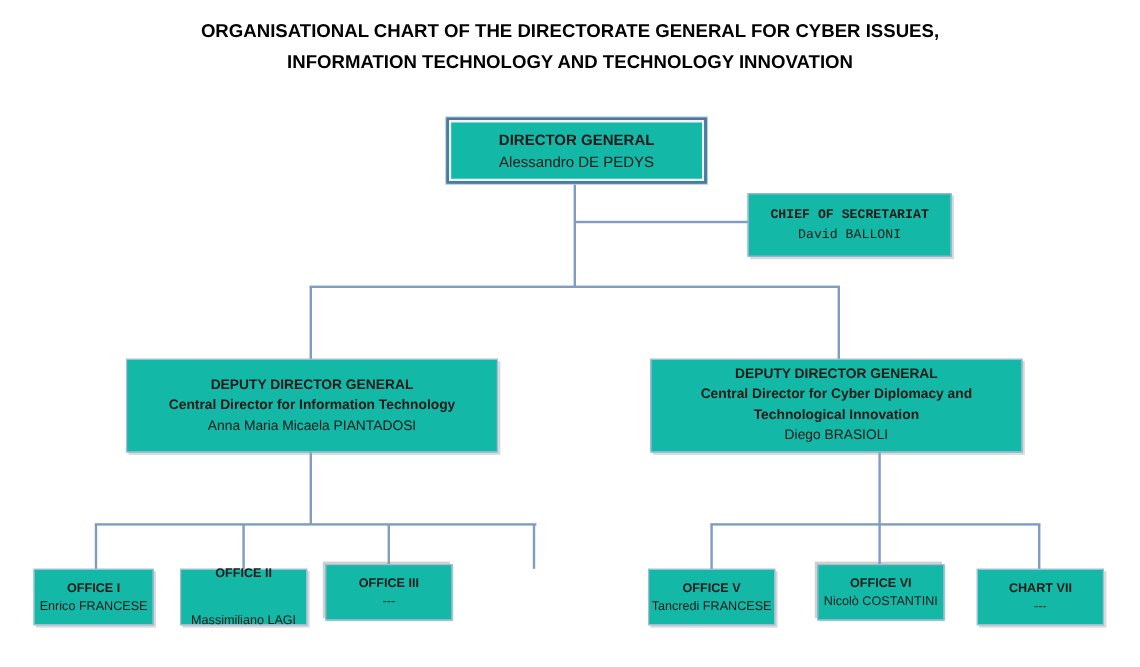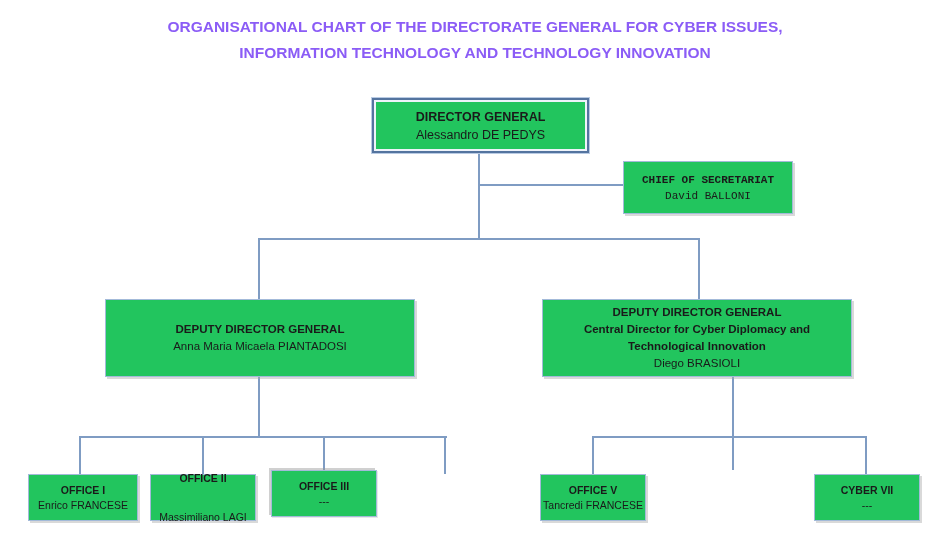--- a/index.html
+++ b/index.html
@@ -14,31 +14,31 @@
   }
   
   .chart-title {
     position: absolute;
     left: 0; top: 14px;
     width: 950px;
     text-align: center;
     font-weight: bold;
     font-size: 15.5px;
     line-height: 26px;
-    color: #8b5cf6;
+    color: #000000;
   }
   
   .line {
     position: absolute;
     background: #7f9cc3;
   }
   
   .box {
     position: absolute;
-    background: #22c55e;
+    background: #14b8a6;
     border: 1px solid #a3bad9;
     box-shadow: 2px 2px 0 rgba(170,170,170,0.45);
     display: flex;
     flex-direction: column;
     justify-content: center;
     align-items: center;
     text-align: center;
     box-sizing: border-box;
   }
   .box.raised {
@@ -91,50 +91,55 @@
     <div class="tn">Alessandro DE PEDYS</div>
   </div>
 
   <div class="box secr" style="left:623px; top:161px; width:170px; height:53px;">
     <div class="t1">CHIEF OF SECRETARIAT</div>
     <div class="tn">David BALLONI</div>
   </div>
 
   <div class="box deputy" style="left:105px; top:299px; width:310px; height:78px;">
     <div class="t1">DEPUTY DIRECTOR GENERAL</div>
+    <div class="t2">Central Director for Information Technology</div>
     <div class="tn">Anna Maria Micaela PIANTADOSI</div>
   </div>
 
   <div class="box deputy" style="left:542px; top:299px; width:310px; height:78px;">
     <div class="t1">DEPUTY DIRECTOR GENERAL</div>
     <div class="t2">Central Director for Cyber Diplomacy and</div>
     <div class="t2">Technological Innovation</div>
     <div class="tn">Diego BRASIOLI</div>
   </div>
 
-  <div class="box office" style="left:28px; top:474px; width:110px; height:47px;">
+  <div class="box office" style="left:28px; top:474px; width:100px; height:47px;">
     <div class="t1">OFFICE I</div>
     <div class="tn">Enrico FRANCESE</div>
   </div>
 
   <div class="box office" style="left:150px; top:474px; width:106px; height:47px;gap:24px;">
     <div class="t1">OFFICE II</div>
     <div class="tn">Massimiliano LAGI</div>
   </div>
 
   <div class="box office raised" style="left:271px; top:470px; width:106px; height:47px;">
     <div class="t1">OFFICE III</div>
     <div class="tn">---</div>
   </div>
 
 
   <div class="box office" style="left:540px; top:474px; width:106px; height:47px;">
     <div class="t1">OFFICE V</div>
     <div class="tn">Tancredi FRANCESE</div>
   </div>
 
+  <div class="box office raised" style="left:681px; top:470px; width:106px; height:47px;">
+    <div class="t1">OFFICE VI</div>
+    <div class="tn">Nicolò COSTANTINI</div>
+  </div>
 
   <div class="box office" style="left:814px; top:474px; width:106px; height:47px;">
-    <div class="t1">CYBER VII</div>
+    <div class="t1">CHART VII</div>
     <div class="tn">---</div>
   </div>
 
 </div>
 
 </body></html>

